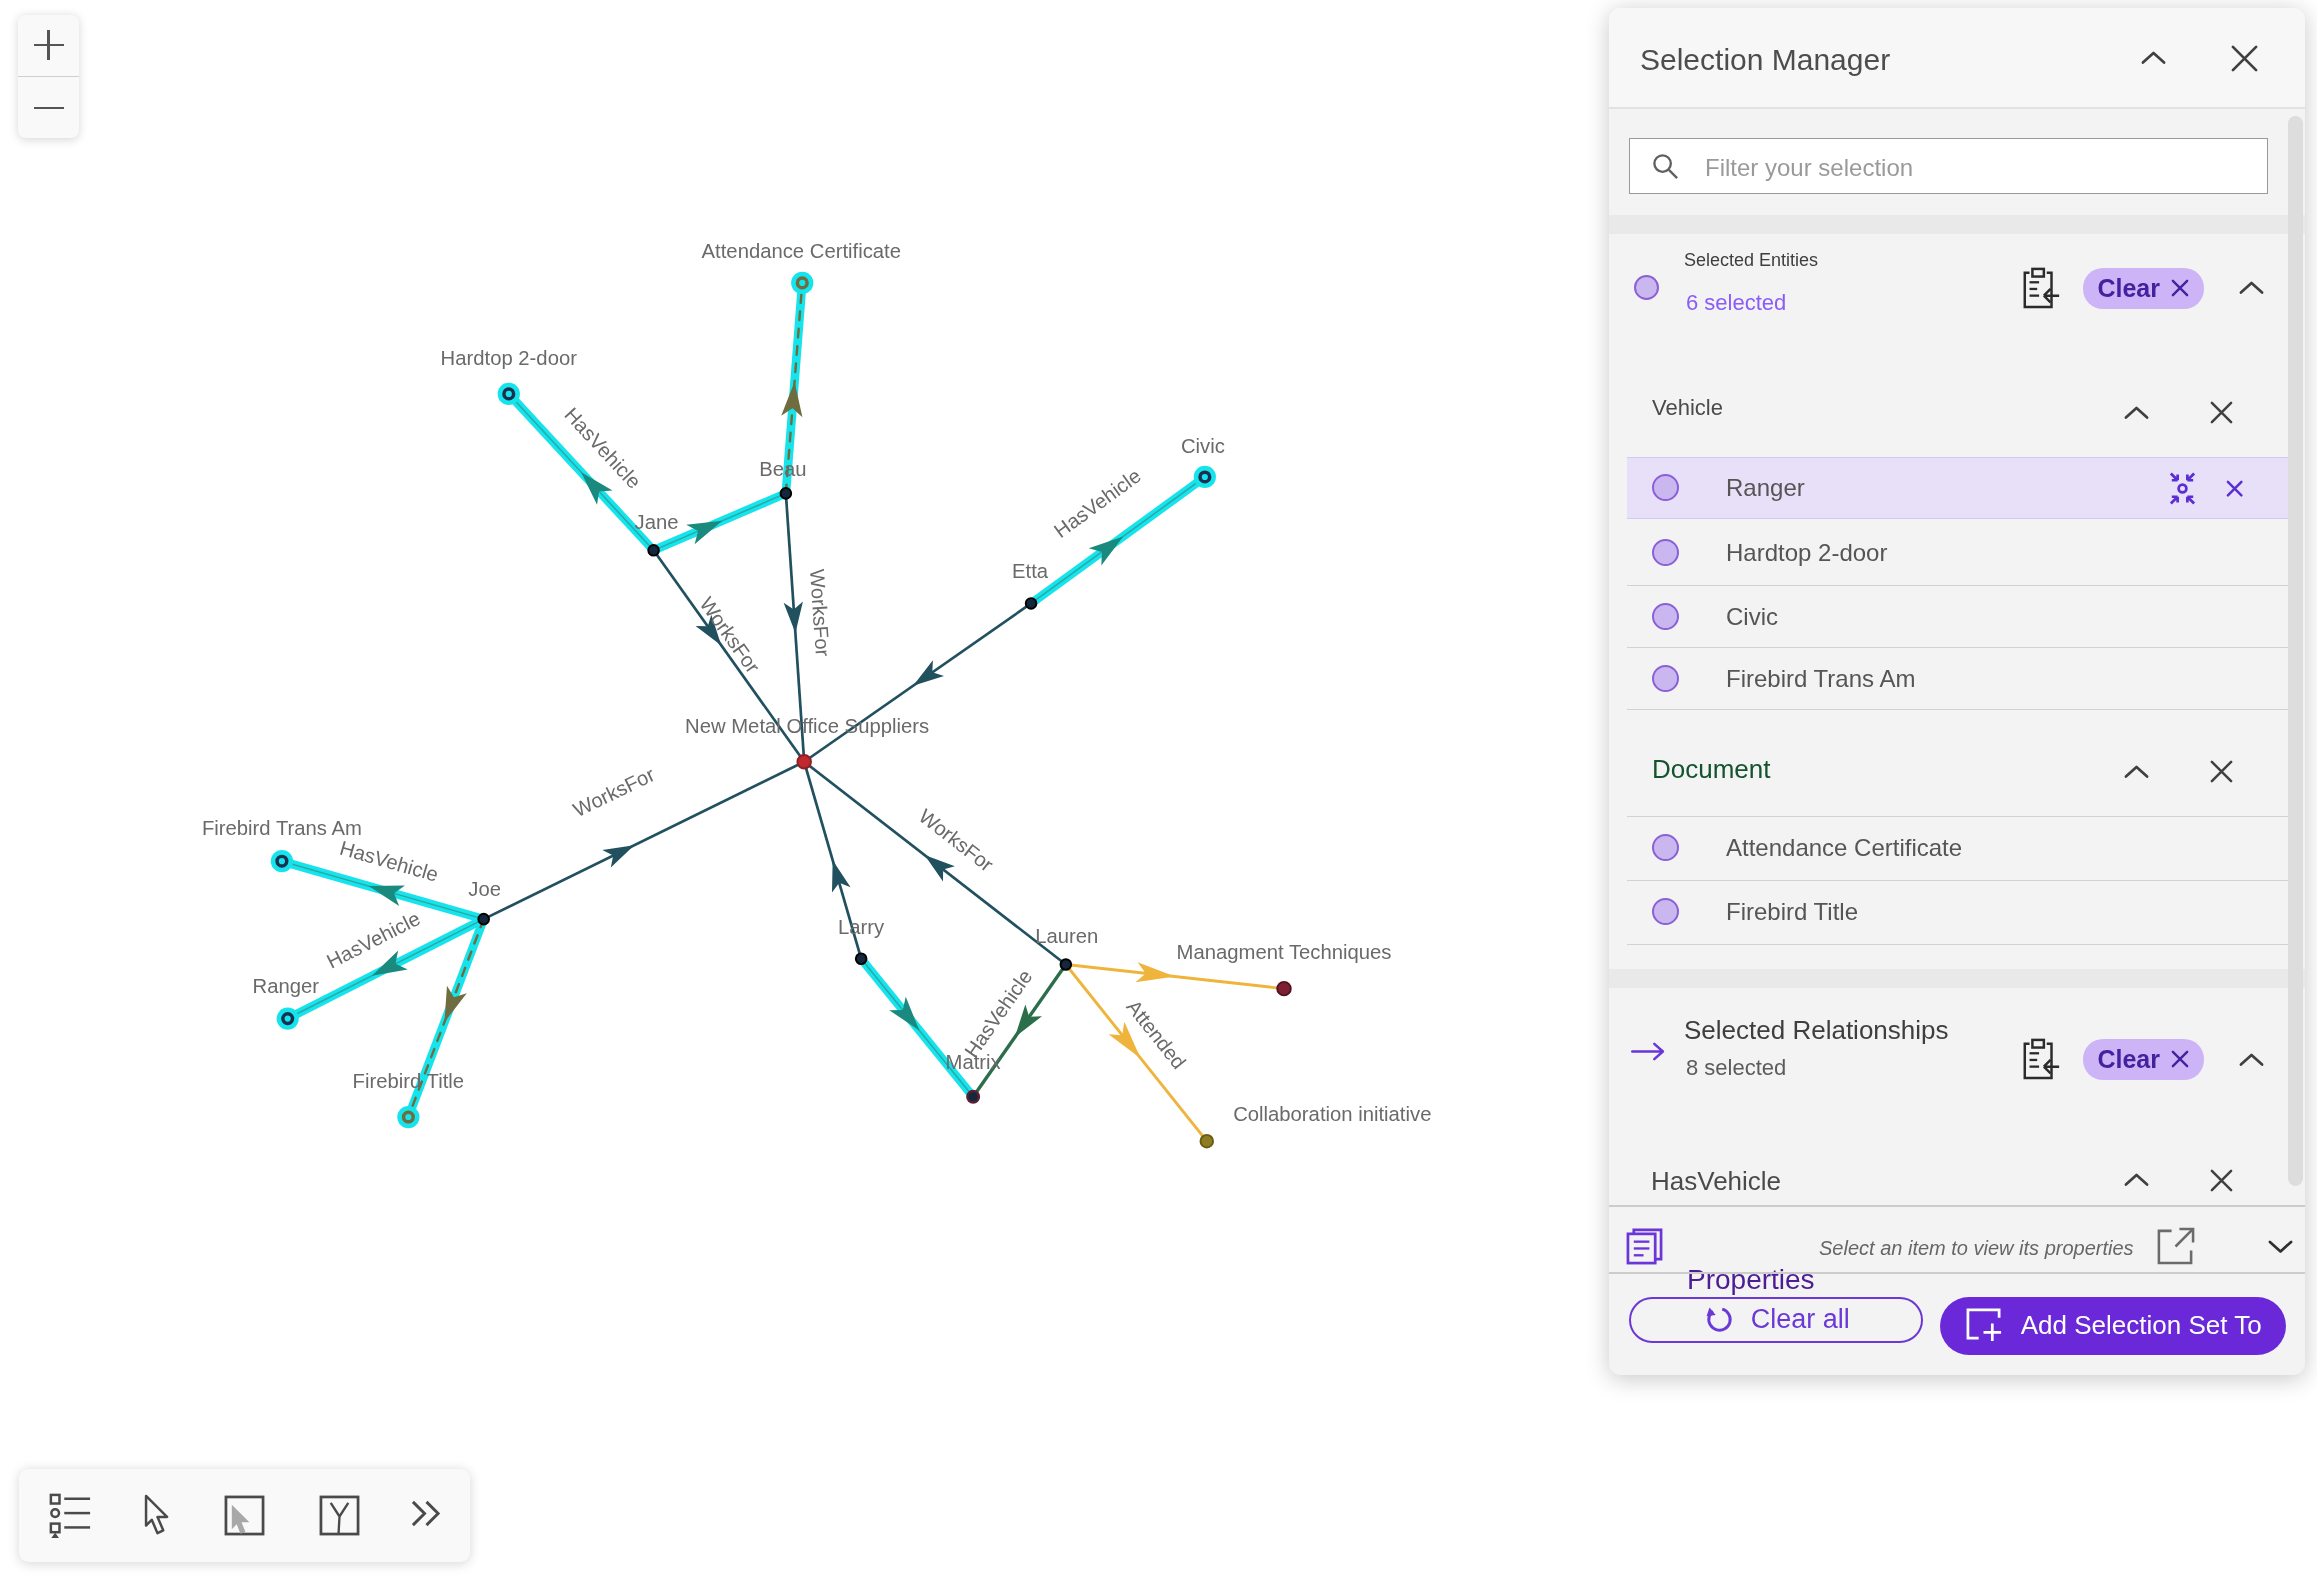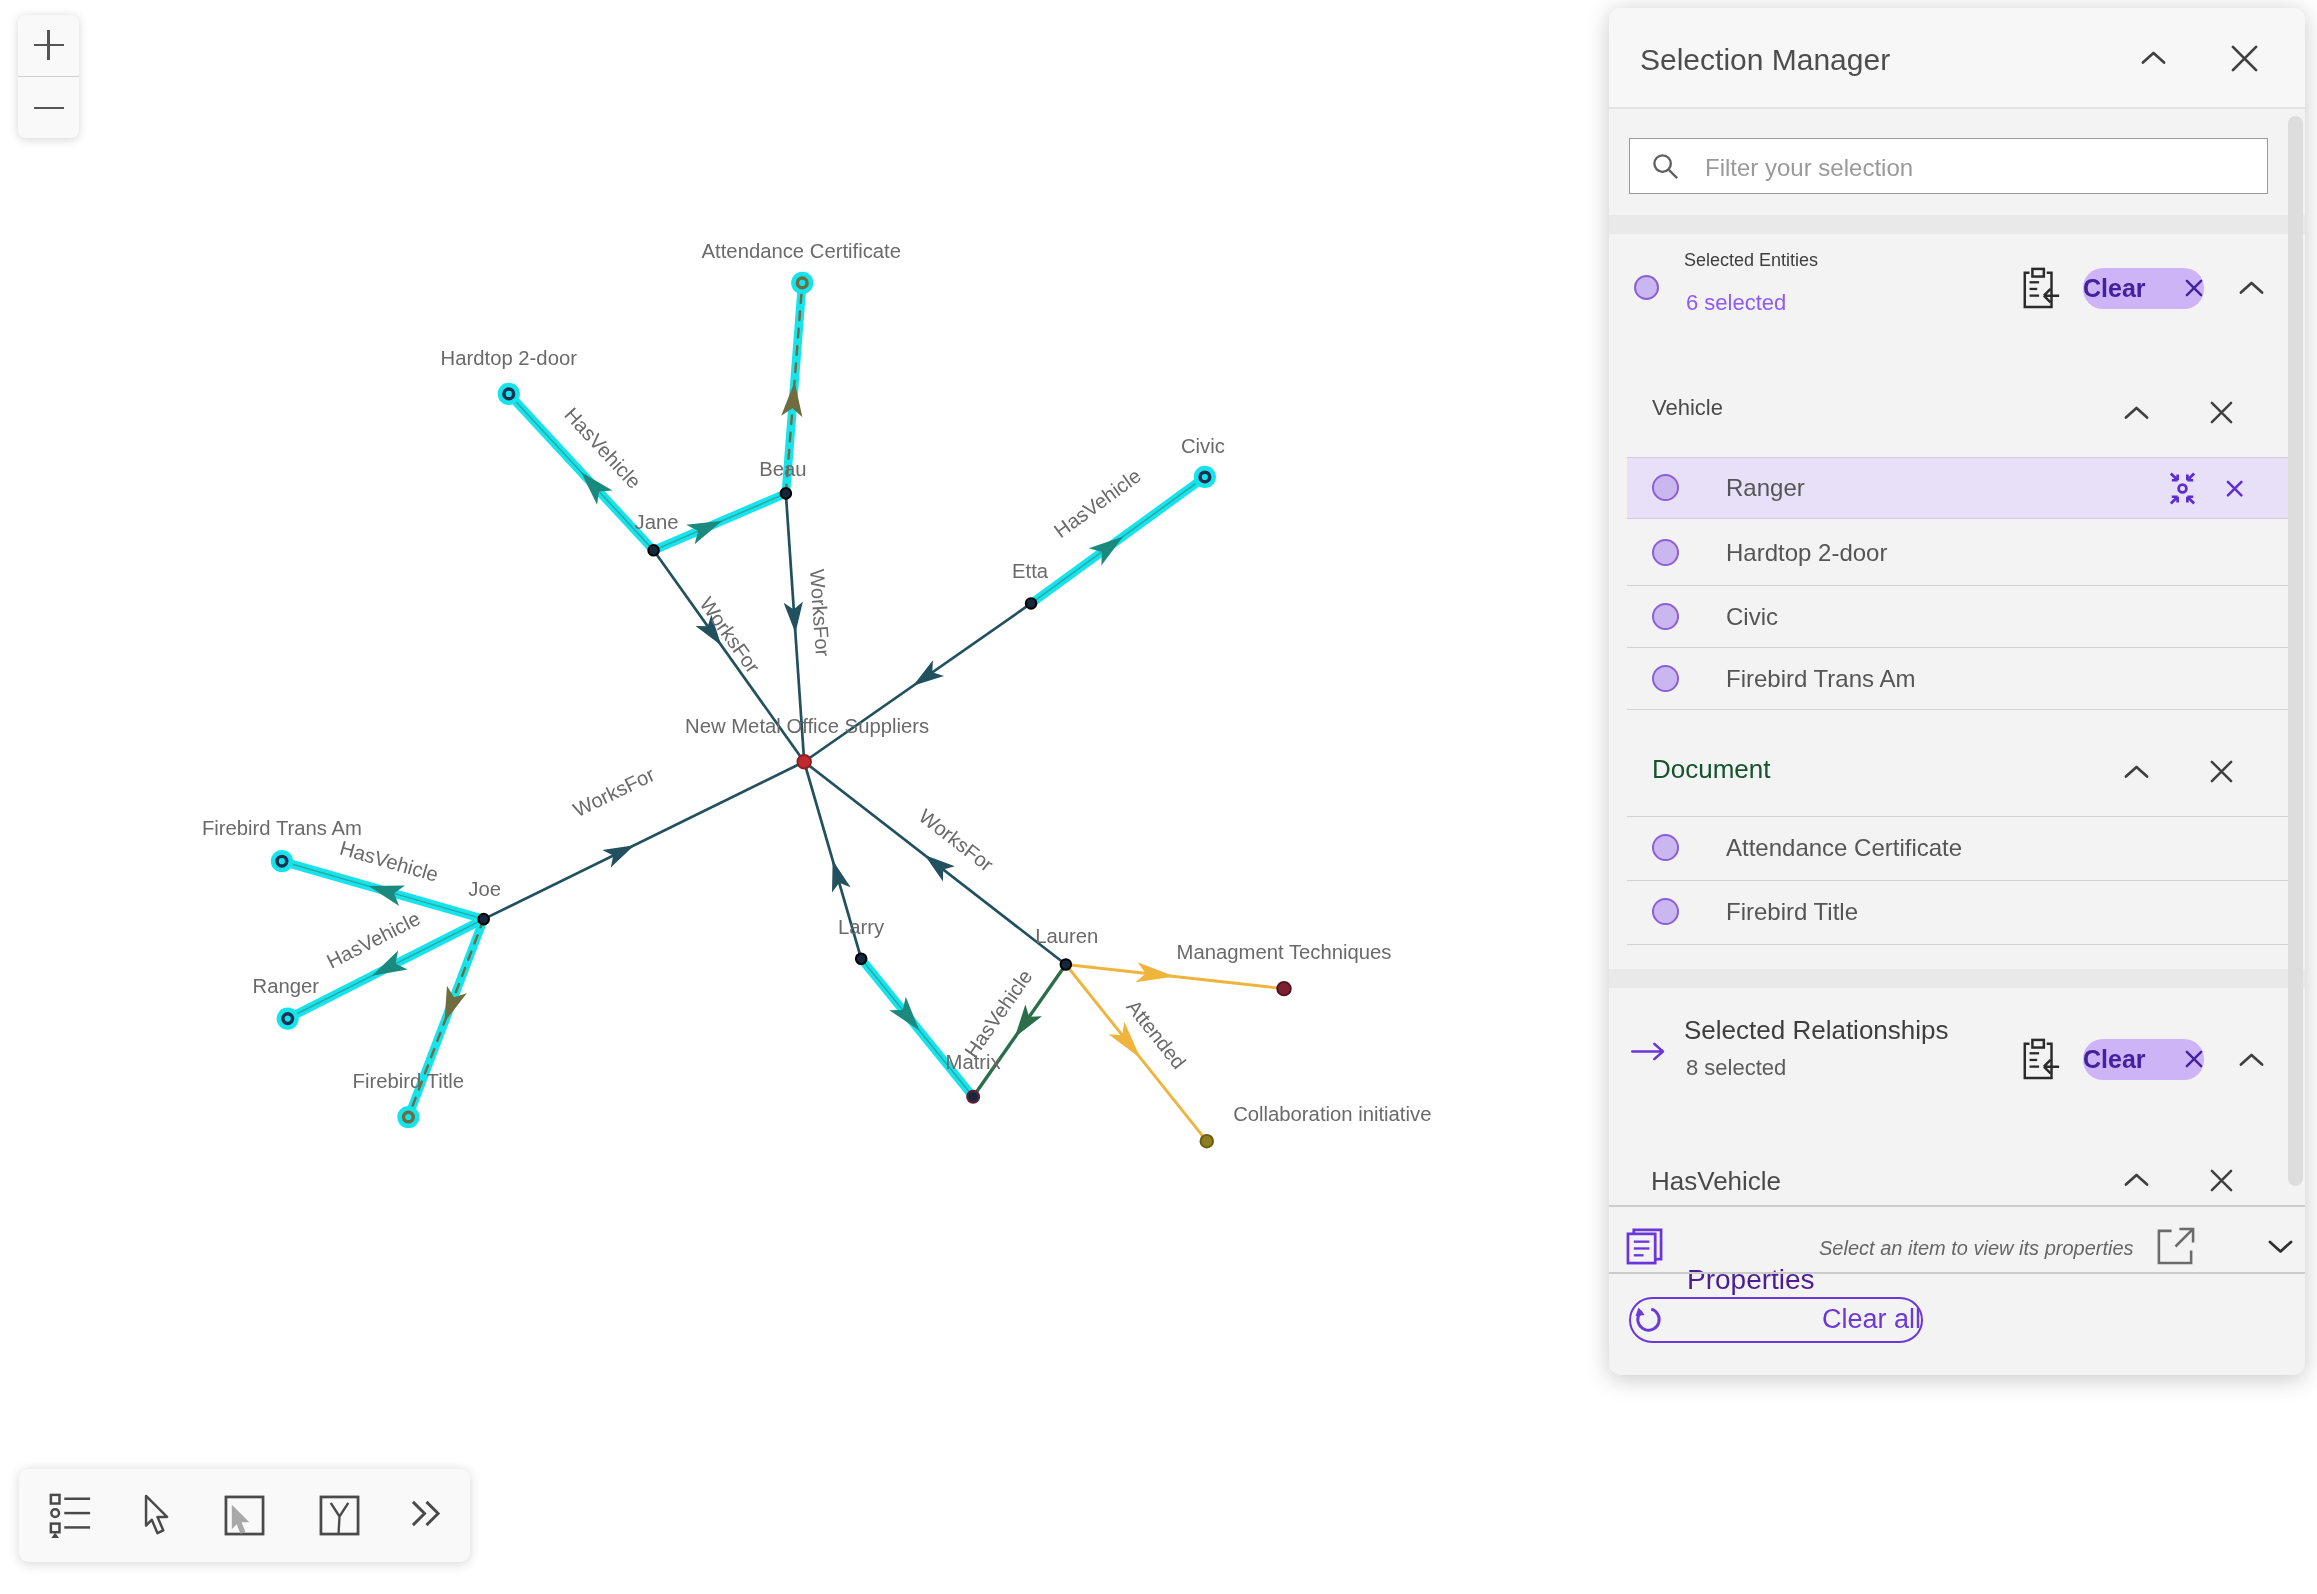--- a/index.html
+++ b/index.html
@@ -1,18 +1,18 @@
 <!DOCTYPE html>
 <html><head><meta charset="utf-8">
 <style>
 *{margin:0;padding:0;box-sizing:border-box}
 html,body{width:2317px;height:1594px;background:#fff;overflow:hidden;
  font-family:"Liberation Sans",sans-serif;position:relative}
 .abs{position:absolute}
-.ctr{display:flex;align-items:center;justify-content:space-between}
+.ctr{display:flex;align-items:center;justify-content:center}
 svg{display:block}
 </style></head><body>
 <svg width="2317" height="1594" viewBox="0 0 2400 1651" style="position:absolute;left:0;top:0" font-family="Liberation Sans, sans-serif">
     <line x1="677" y1="570" x2="527" y2="408" stroke="#16e4ec" stroke-width="9" stroke-linecap="round"></line>
 <line x1="677" y1="570" x2="814" y2="511" stroke="#16e4ec" stroke-width="9" stroke-linecap="round"></line>
 <line x1="814" y1="511" x2="831" y2="293" stroke="#16e4ec" stroke-width="9" stroke-linecap="round"></line>
 <line x1="1068" y1="625" x2="1248" y2="494" stroke="#16e4ec" stroke-width="9" stroke-linecap="round"></line>
 <line x1="501" y1="952" x2="292" y2="892" stroke="#16e4ec" stroke-width="9" stroke-linecap="round"></line>
 <line x1="501" y1="952" x2="298" y2="1055" stroke="#16e4ec" stroke-width="9" stroke-linecap="round"></line>
 <line x1="501" y1="952" x2="423" y2="1157" stroke="#16e4ec" stroke-width="9" stroke-linecap="round"></line>
@@ -261,14 +261,21 @@
       <path d="M3 3 L14 13 L25 3" fill="none" stroke="#303030" stroke-width="2.8" stroke-linecap="round" stroke-linejoin="round"></path>
     </svg>
 <div class="abs" style="left:0;top:1264px;width:696px;height:1.9px;background:#cccccc"></div>
 <div class="abs ctr" style="left:20px;top:1289px;width:294px;height:46px;border:2.4px solid #6b39d6;border-radius:29px;background:transparent">
 <svg width="35" height="35" viewBox="0 0 36 36" style="margin-right:13.5px">
 <circle cx="18" cy="18" r="11" fill="none" stroke="#6b39d6" stroke-width="3" stroke-dasharray="58.5 10.6" transform="rotate(-75 18 18)"></circle>
 <polygon points="4.7,14.6 14.1,13.4 7.7,5.7" fill="#6b39d6"></polygon>
 </svg>
 <span style="font-size:27px;color:#6b39d6">Clear all</span>
     </div>
+<div class="abs ctr" style="left:331px;top:1289px;width:346px;height:58px;border-radius:29px;background:#6a28d9">
+<svg width="41" height="39" viewBox="0 0 42 40" style="margin-right:15.4px">
+<path d="M36 12 L36 4 L4 4 L4 33 L15 33" fill="none" stroke="#fff" stroke-width="2.8"></path>
+<path d="M20 27 L38 27 M29 18 L29 36" stroke="#fff" stroke-width="2.8"></path>
+</svg>
+<span style="font-size:26px;color:#fff">Add Selection Set To</span>
+    </div>
 <div class="abs" style="left:679px;top:108px;width:14.5px;height:1070px;border-radius:7.7px;background:#dddddd"></div>
   </div>
 
 </body></html>

